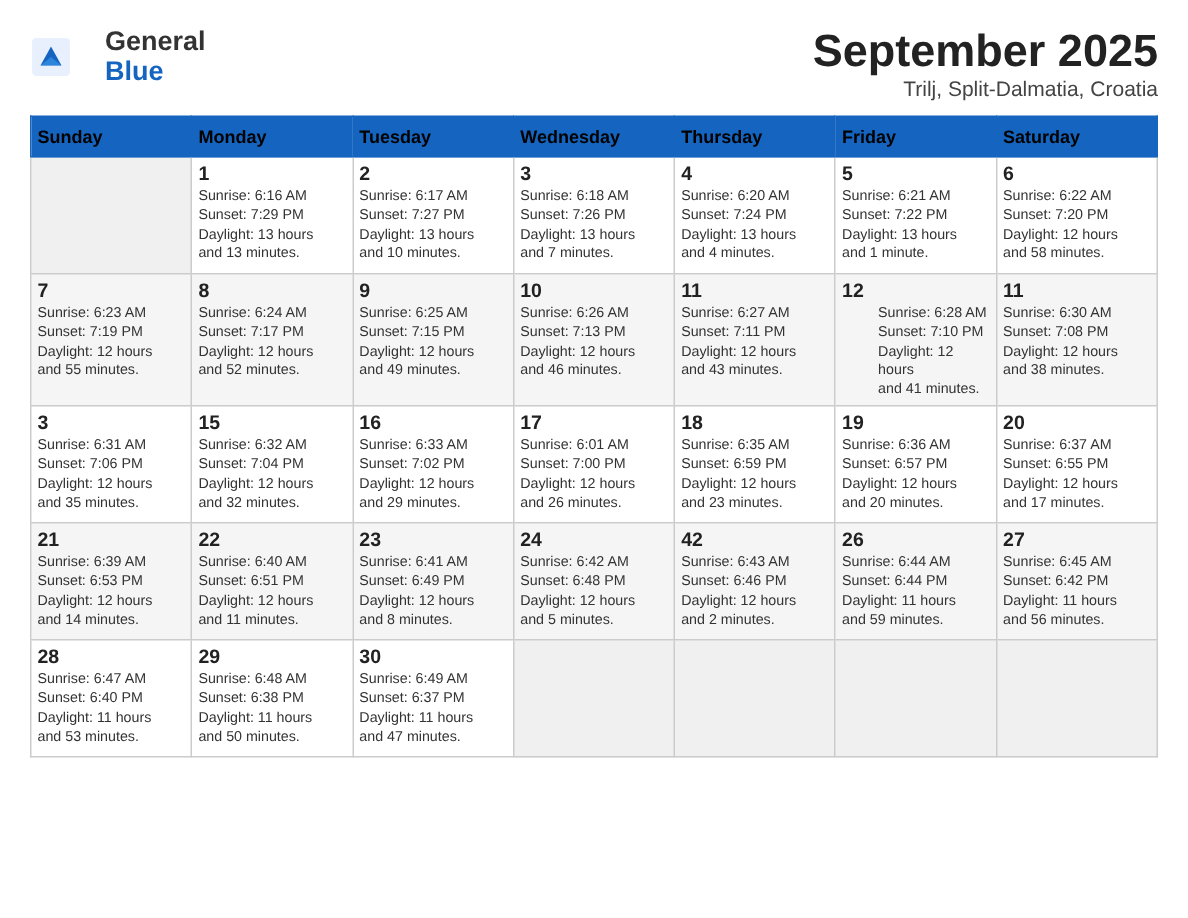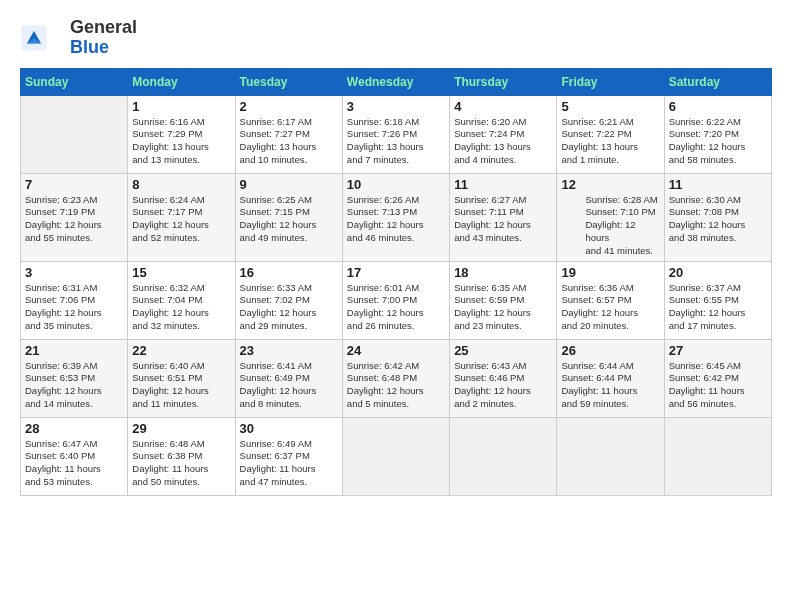--- a/index.html
+++ b/index.html
@@ -58,21 +58,21 @@
       font-size: 14px;
       color: #444;
     }
     table {
       width: 100%;
       border-collapse: collapse;
       table-layout: fixed;
     }
     thead th {
       background: #1565c0;
-      color: #86efac;
+      color: #000000;
       font-size: 12px;
       font-weight: bold;
       padding: 6px 4px;
       text-align: left;
       border: 1px solid #1565c0;
     }
     tbody td {
       border: 1px solid #ccc;
       vertical-align: top;
       padding: 3px 4px;
@@ -114,20 +114,24 @@
       <svg class="logo-icon" viewBox="0 0 40 40">
         <rect x="2" y="2" width="36" height="36" rx="4" fill="#e8f0fe"></rect>
         <polygon points="10,28 20,10 30,28" fill="#1565c0"></polygon>
         <polygon points="20,20 30,28 10,28" fill="#42a5f5" opacity="0.5"></polygon>
       </svg>
       <div class="logo-text">
         <div><span class="general">General</span></div>
         <div><span class="blue">Blue</span></div>
       </div>
     </div>
+    <div class="title-block">
+      <div class="month-title">September 2025</div>
+      <div class="subtitle">Trilj, Split-Dalmatia, Croatia</div>
+    </div>
   </div>
 
   <table>
     <thead>
       <tr>
       <th>Sunday</th>
           <th>Monday</th>
           <th>Tuesday</th>
           <th>Wednesday</th>
           <th>Thursday</th>
@@ -306,21 +310,21 @@
 and 8 minutes.</div>
           </td>
           <td>
             <span class="day-number">24</span>
             <div class="cell-text" style="white-space: pre-line;">Sunrise: 6:42 AM
 Sunset: 6:48 PM
 Daylight: 12 hours
 and 5 minutes.</div>
           </td>
           <td>
-            <span class="day-number">25</span>
+            <span class="day-number">42</span>
             <div class="cell-text" style="white-space: pre-line;">Sunrise: 6:43 AM
 Sunset: 6:46 PM
 Daylight: 12 hours
 and 2 minutes.</div>
           </td>
           <td>
             <span class="day-number">26</span>
             <div class="cell-text" style="white-space: pre-line;">Sunrise: 6:44 AM
 Sunset: 6:44 PM
 Daylight: 11 hours

